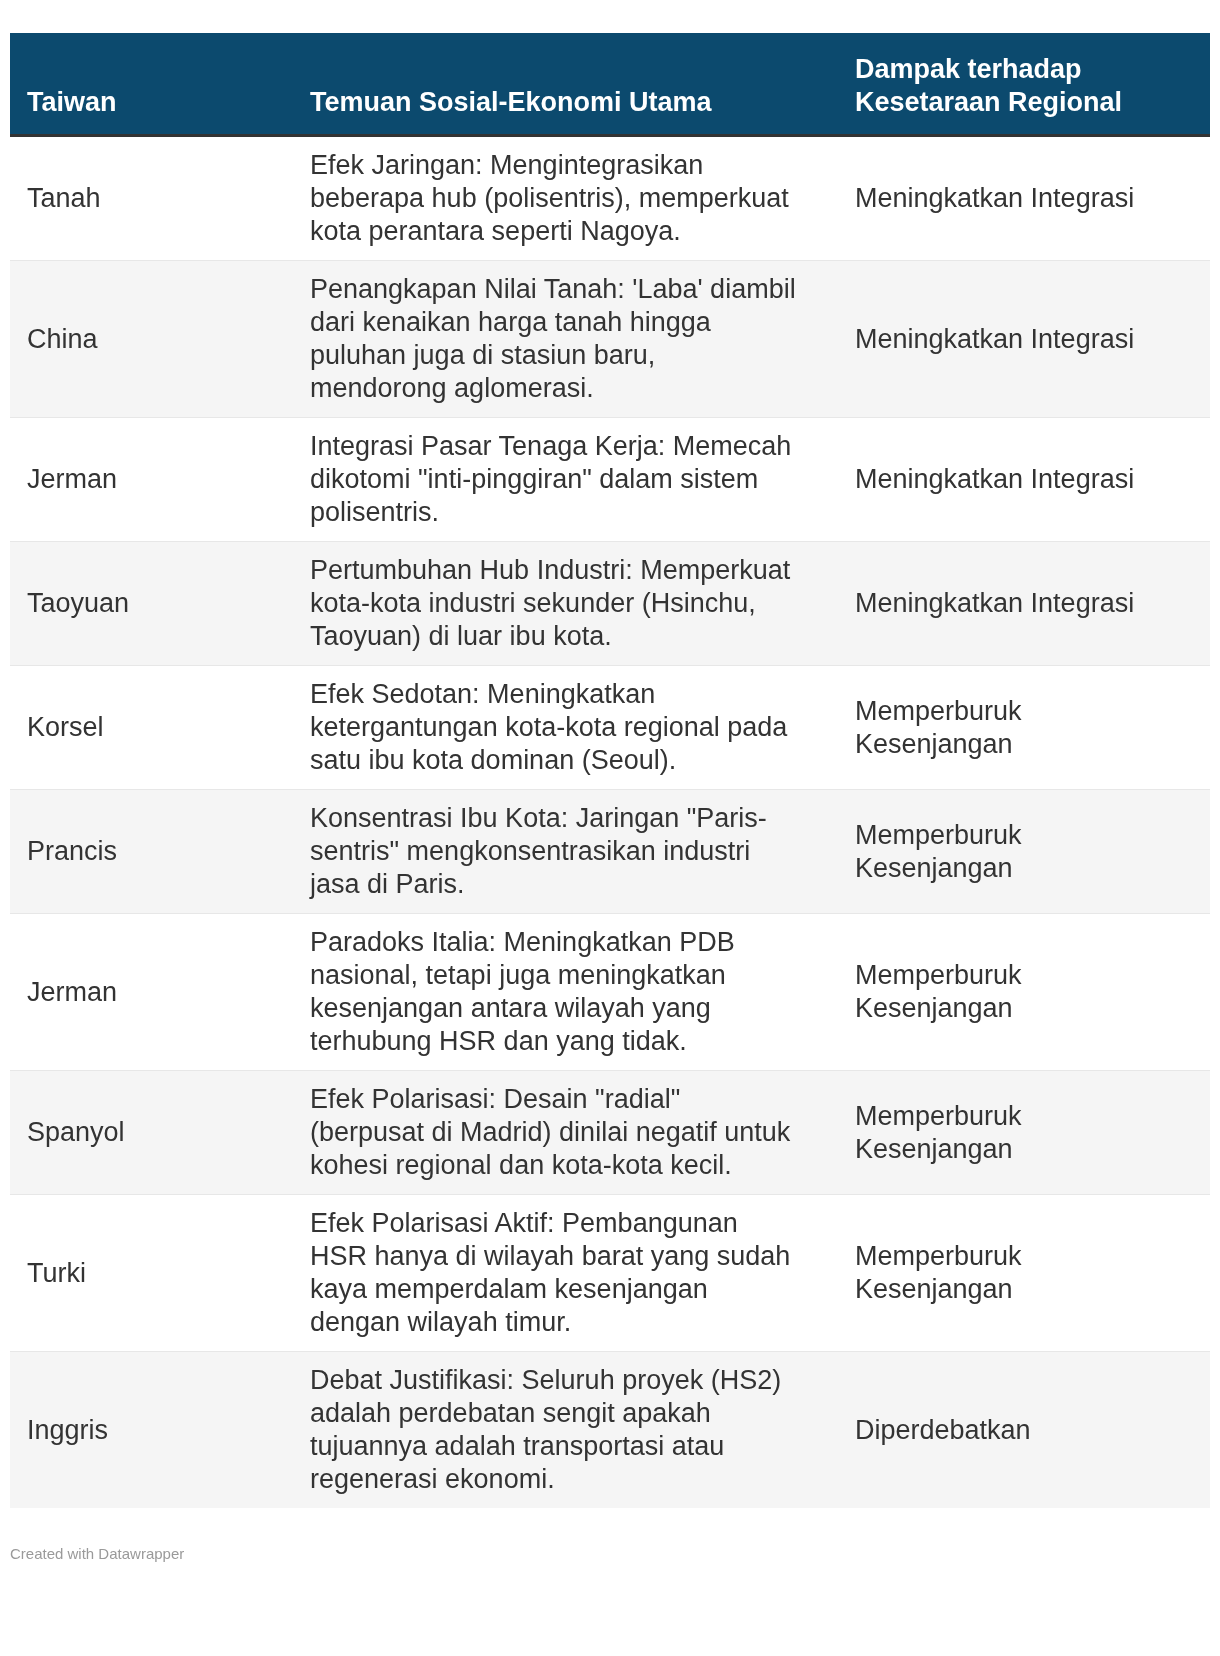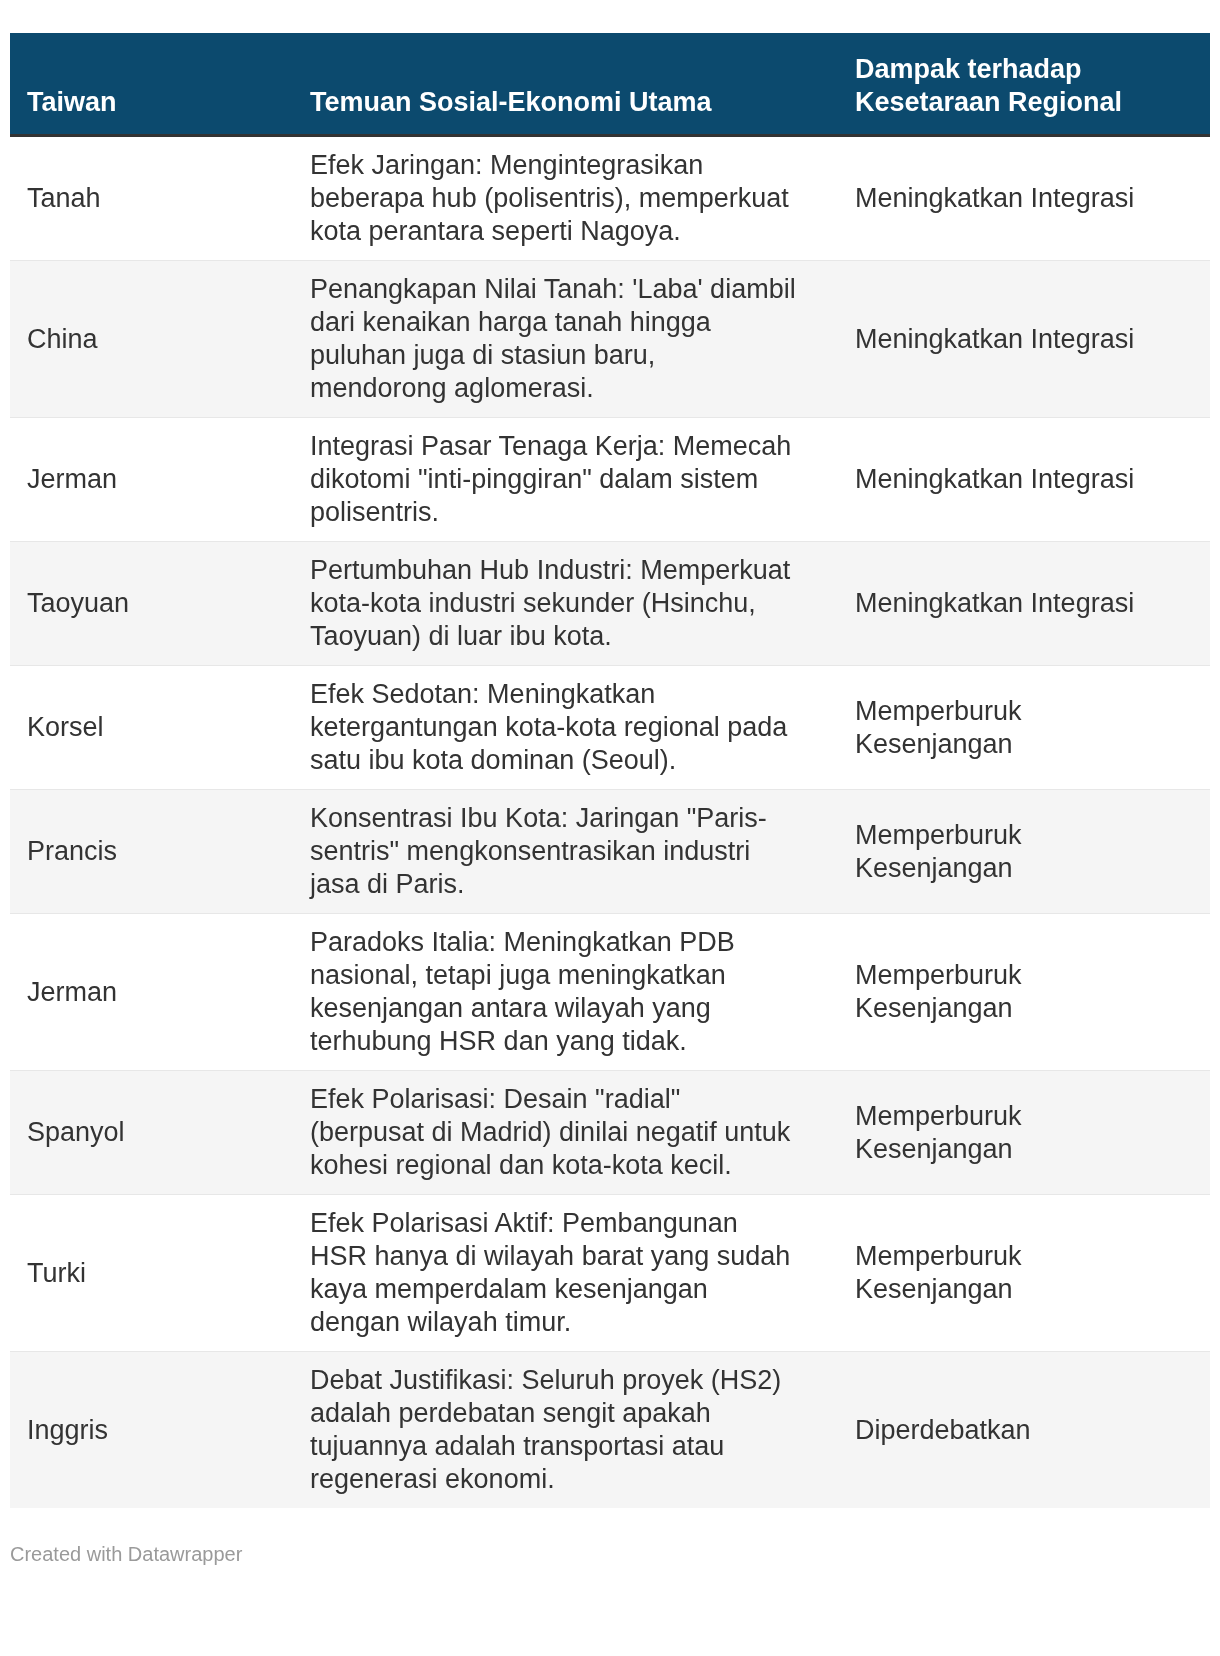--- a/index.html
+++ b/index.html
@@ -51,21 +51,21 @@
   tbody tr:nth-child(even) { background: #f5f5f5; }
 
   td.cell-finding { padding-right: 40px; }
   td.cell-impact .impact-text {
     display: block;
     max-width: 290px;
   }
 
   .credit {
     margin-top: 33px;
-    font-size: 20px;
+    font-size: 15px;
     line-height: 26px;
     color: #9a9a9a;
     text-decoration: none;
     display: inline-block;
   }
 </style>
 </head>
 <body>
 
 <div class="page">

